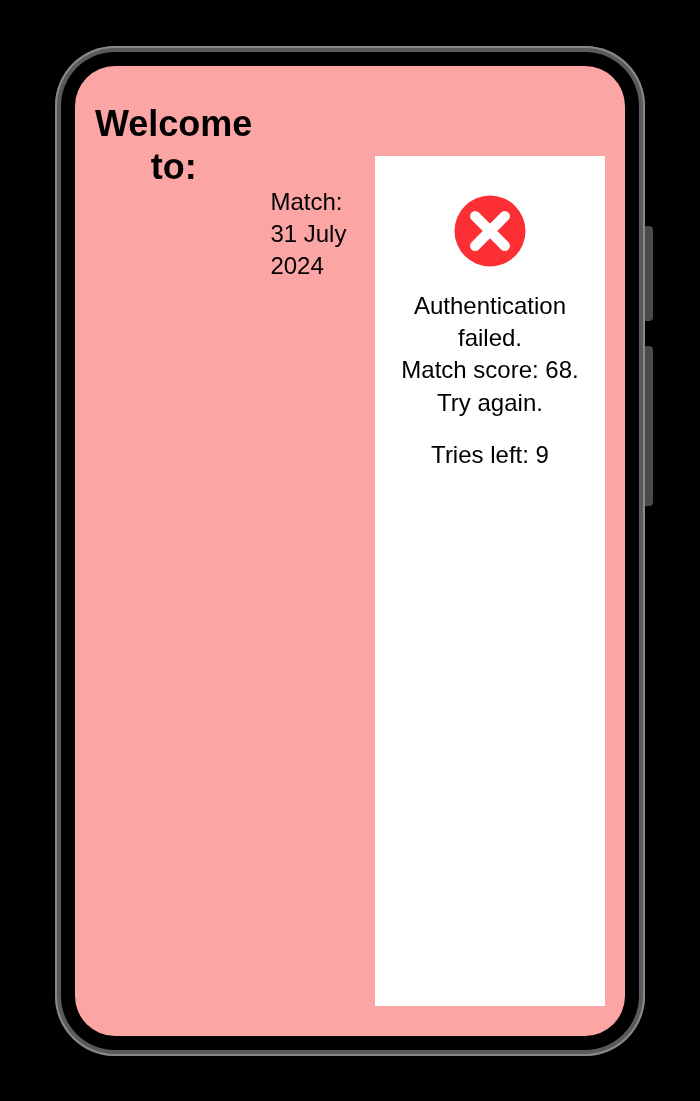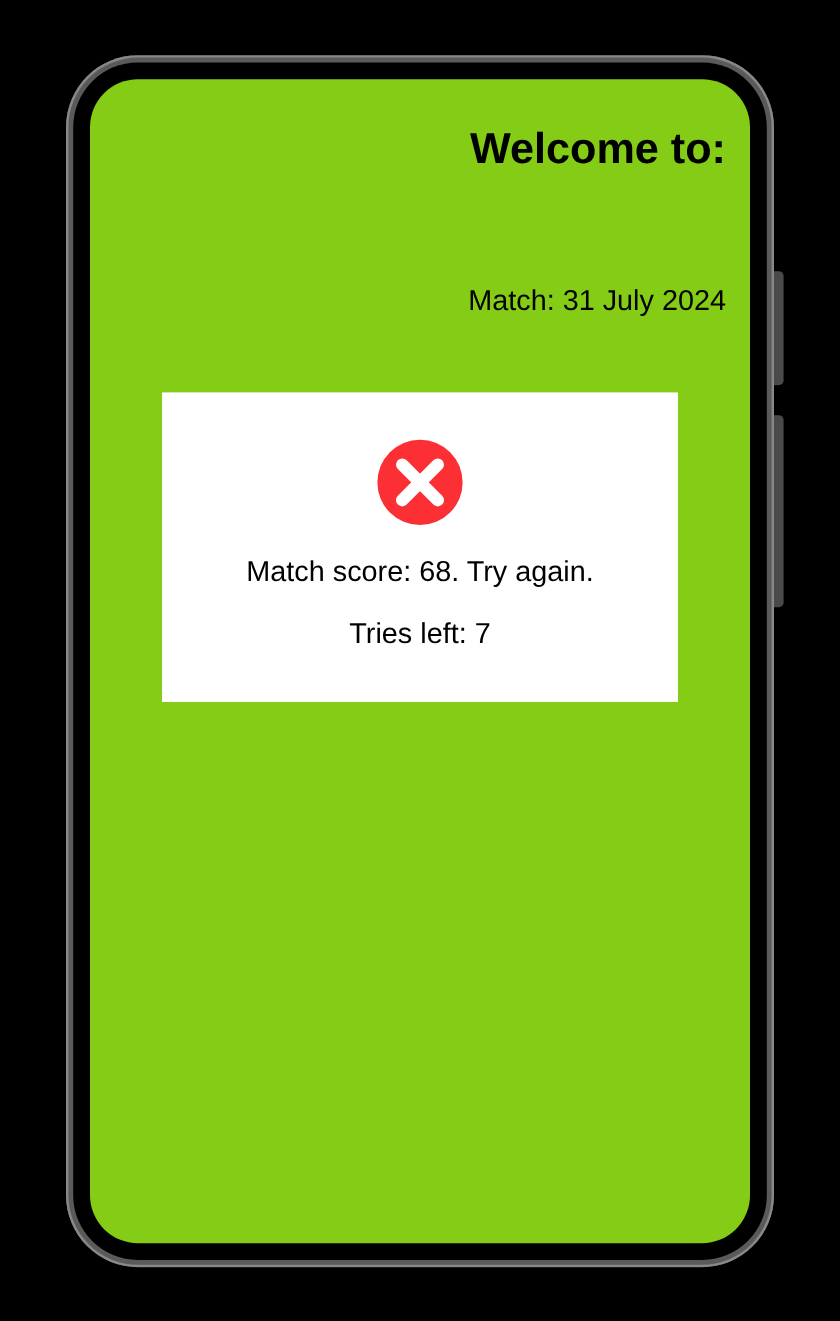--- a/index.html
+++ b/index.html
@@ -33,26 +33,25 @@
       width: 100%;
       height: 100%;
       background: #000;
       border-radius: 54px;
       padding: 14px;
     }
 
     .screen {
       width: 100%;
       height: 100%;
-      background: #84cc16;
+      background: #fca5a5;
       border-radius: 40px;
       padding: 30px 20px;
       display: flex;
-      flex-direction: column;
-      align-items: flex-end;
+      flex-direction: row;
     }
 
     .side-button-1 {
       position: absolute;
       right: -8px;
       top: 180px;
       width: 8px;
       height: 95px;
       background: #4a4a4a;
       border-radius: 0 4px 4px 0;
@@ -135,20 +134,21 @@
           <span>Match: </span><span>31 July 2024</span>
         </div>
       </div>
 
       <div class="card">
         <svg class="error-icon" viewBox="0 0 100 100">
           <circle cx="50" cy="50" r="48" fill="#fc2f35"></circle>
           <path d="M30 30 L70 70 M70 30 L30 70" stroke="#fff" stroke-width="14" stroke-linecap="round" fill="none"></path>
         </svg>
         <div class="card-text">
+          <div>Authentication failed.</div>
           <div>Match score: 68. Try again.</div>
         </div>
-        <div class="card-tries">Tries left: 7</div>
+        <div class="card-tries">Tries left: 9</div>
       </div>
 
     </div>
   </div>
 </div>
 
 </body></html>

